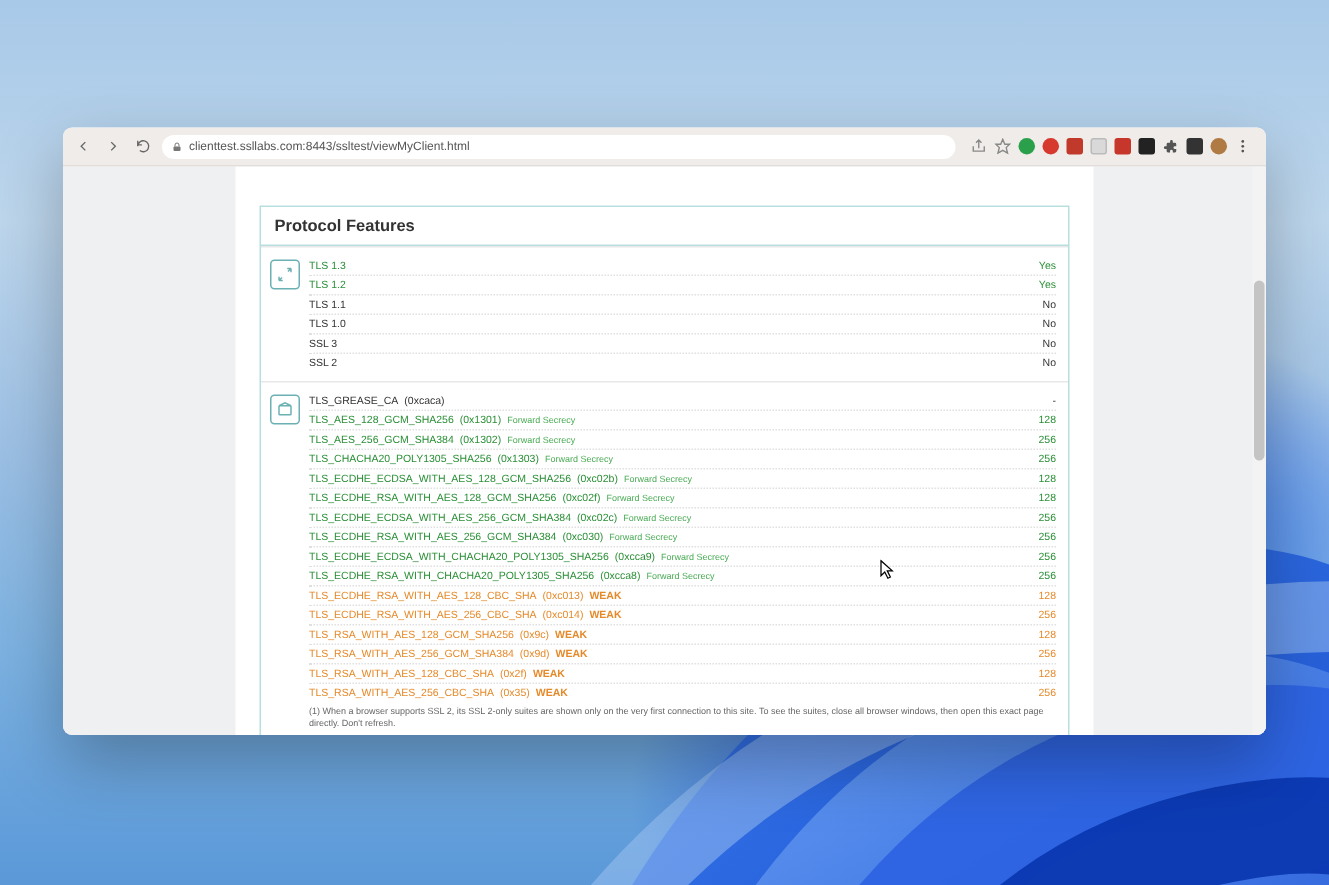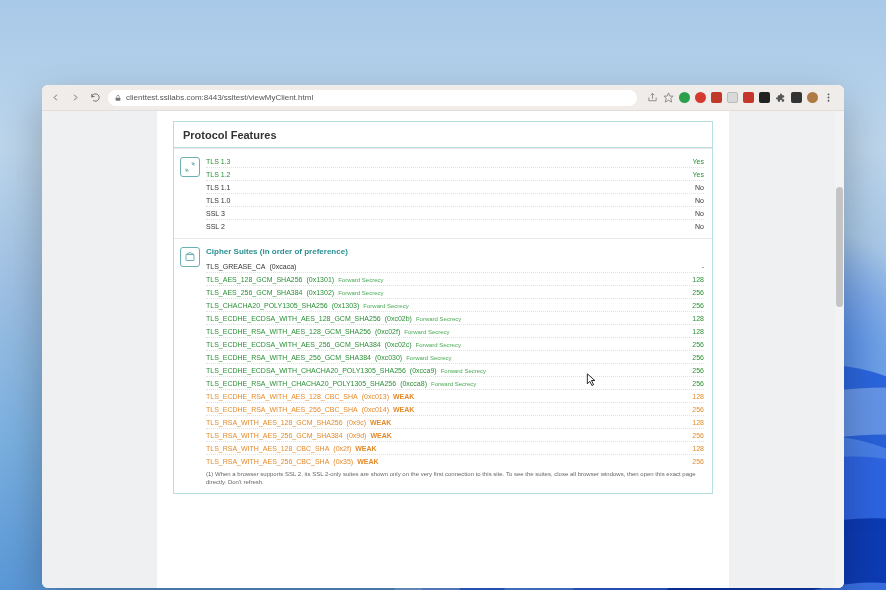--- a/index.html
+++ b/index.html
@@ -11,21 +11,21 @@
       radial-gradient(ellipse 300px 400px at 90% 100%, #0d3bb8 0%, transparent 50%),
       linear-gradient(180deg, #a8c9e8 0%, #bdd6ec 25%, #9dc0e4 50%, #7ab0e0 75%, #5a98d8 100%);
     position: relative;
   }
   .swirl { position: absolute; inset: 0; pointer-events: none; overflow: hidden; }
   .swirl svg { position: absolute; right: -80px; bottom: -170px; width: 750px; height: 750px; }
 
   .browser {
     position: absolute;
     top: 85px; left: 42px;
-    width: 802px; height: 503px;
+    width: 802px; height: 405px;
     background: #fff;
     border-radius: 6px;
     box-shadow: 0 18px 45px rgba(0,0,0,.28);
     display: flex; flex-direction: column;
     overflow: hidden;
   }
   .chrome-bar {
     height: 26px;
     background: #f0ece9;
     border-bottom: 1px solid #e2ddd8;
@@ -63,21 +63,21 @@
   .ext.menu  { color: #555; }
 
   .viewport { flex: 1; background: #eef0f1; overflow: hidden; position: relative; display: flex; justify-content: center; }
   .scrollbar-track { position: absolute; right: 0; top: 0; bottom: 0; width: 9px; background: #f3f3f3; }
   .scrollbar-thumb { position: absolute; right: 1px; top: 76px; width: 7px; height: 120px; background: #c4c4c4; border-radius: 4px; }
 
   .page { width: 572px; background: #fff; height: 100%; padding: 10px 0 0 0; overflow: hidden; }
   .content { padding: 0 0 0 0; }
 
   .card {
-    margin: 0 auto;
+    margin: 16px auto;
     width: 540px;
     border: 1px solid #b7dfe0;
   }
   .card-title {
     font-size: 11px;
     font-weight: bold;
     color: #333;
     padding: 7px 9px 6px;
     border-bottom: 1px solid #b7dfe0;
   }
@@ -267,21 +267,20 @@
           <div class="section">
             <div class="sec-icon">
               <div class="iconbox">
                 <svg viewBox="0 0 24 24" width="12" height="12" fill="none" stroke="currentColor" stroke-width="2">
                     <rect x="4" y="7" width="16" height="12" rx="1"></rect>
                     <path d="M4 7l8-4 8 4"></path>
                   </svg>
               </div>
             </div>
             <div class="sec-body">
-              <div class="sec-head">Cipher Suites (in order of preference)</div>
               <div id="ciphers-rows">
                   <div class="row c-black">
                     <div class="left">
                       <span class="name">TLS_GREASE_CA</span>
                       <span class="code">(0xcaca)</span>
                     </div>
                     <div class="right">-</div>
                   </div>
                   <div class="row c-green">
                     <div class="left">

